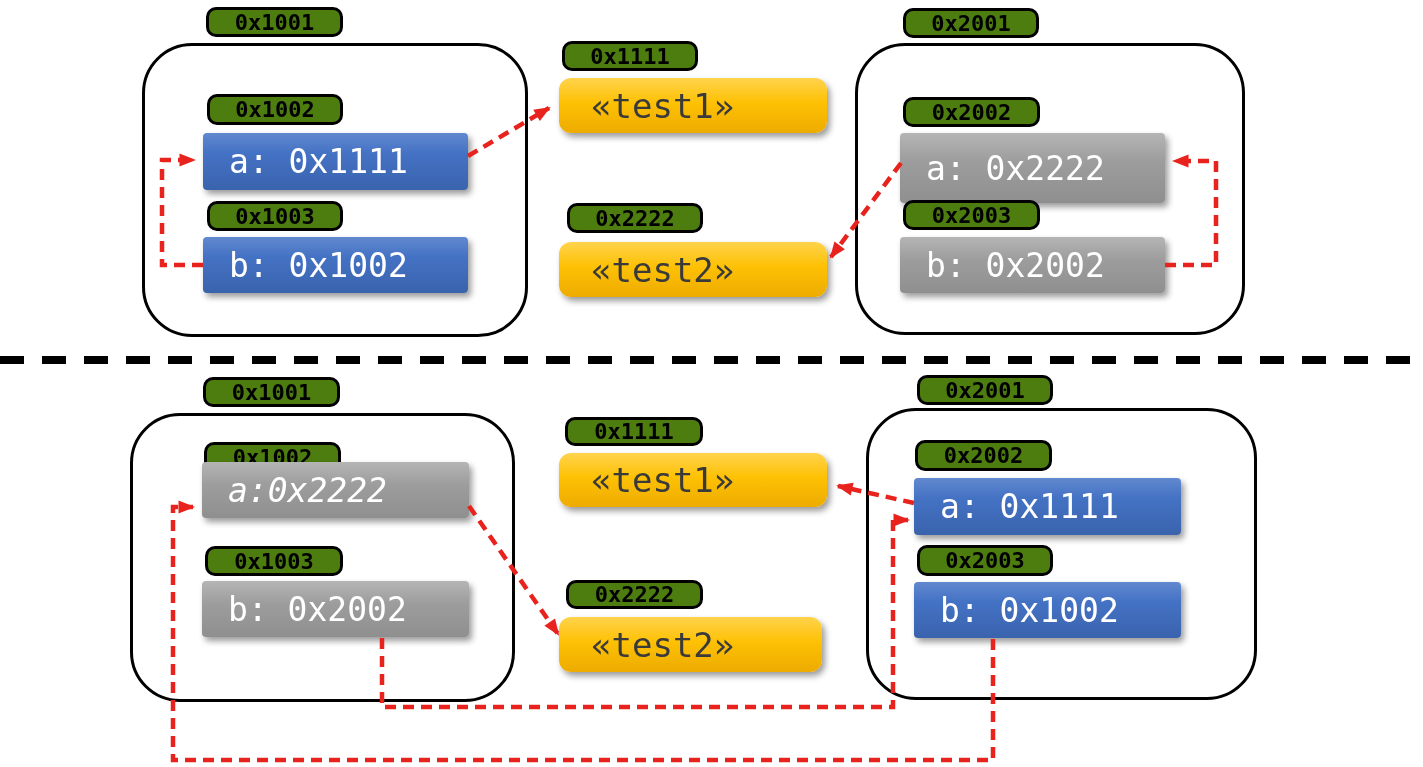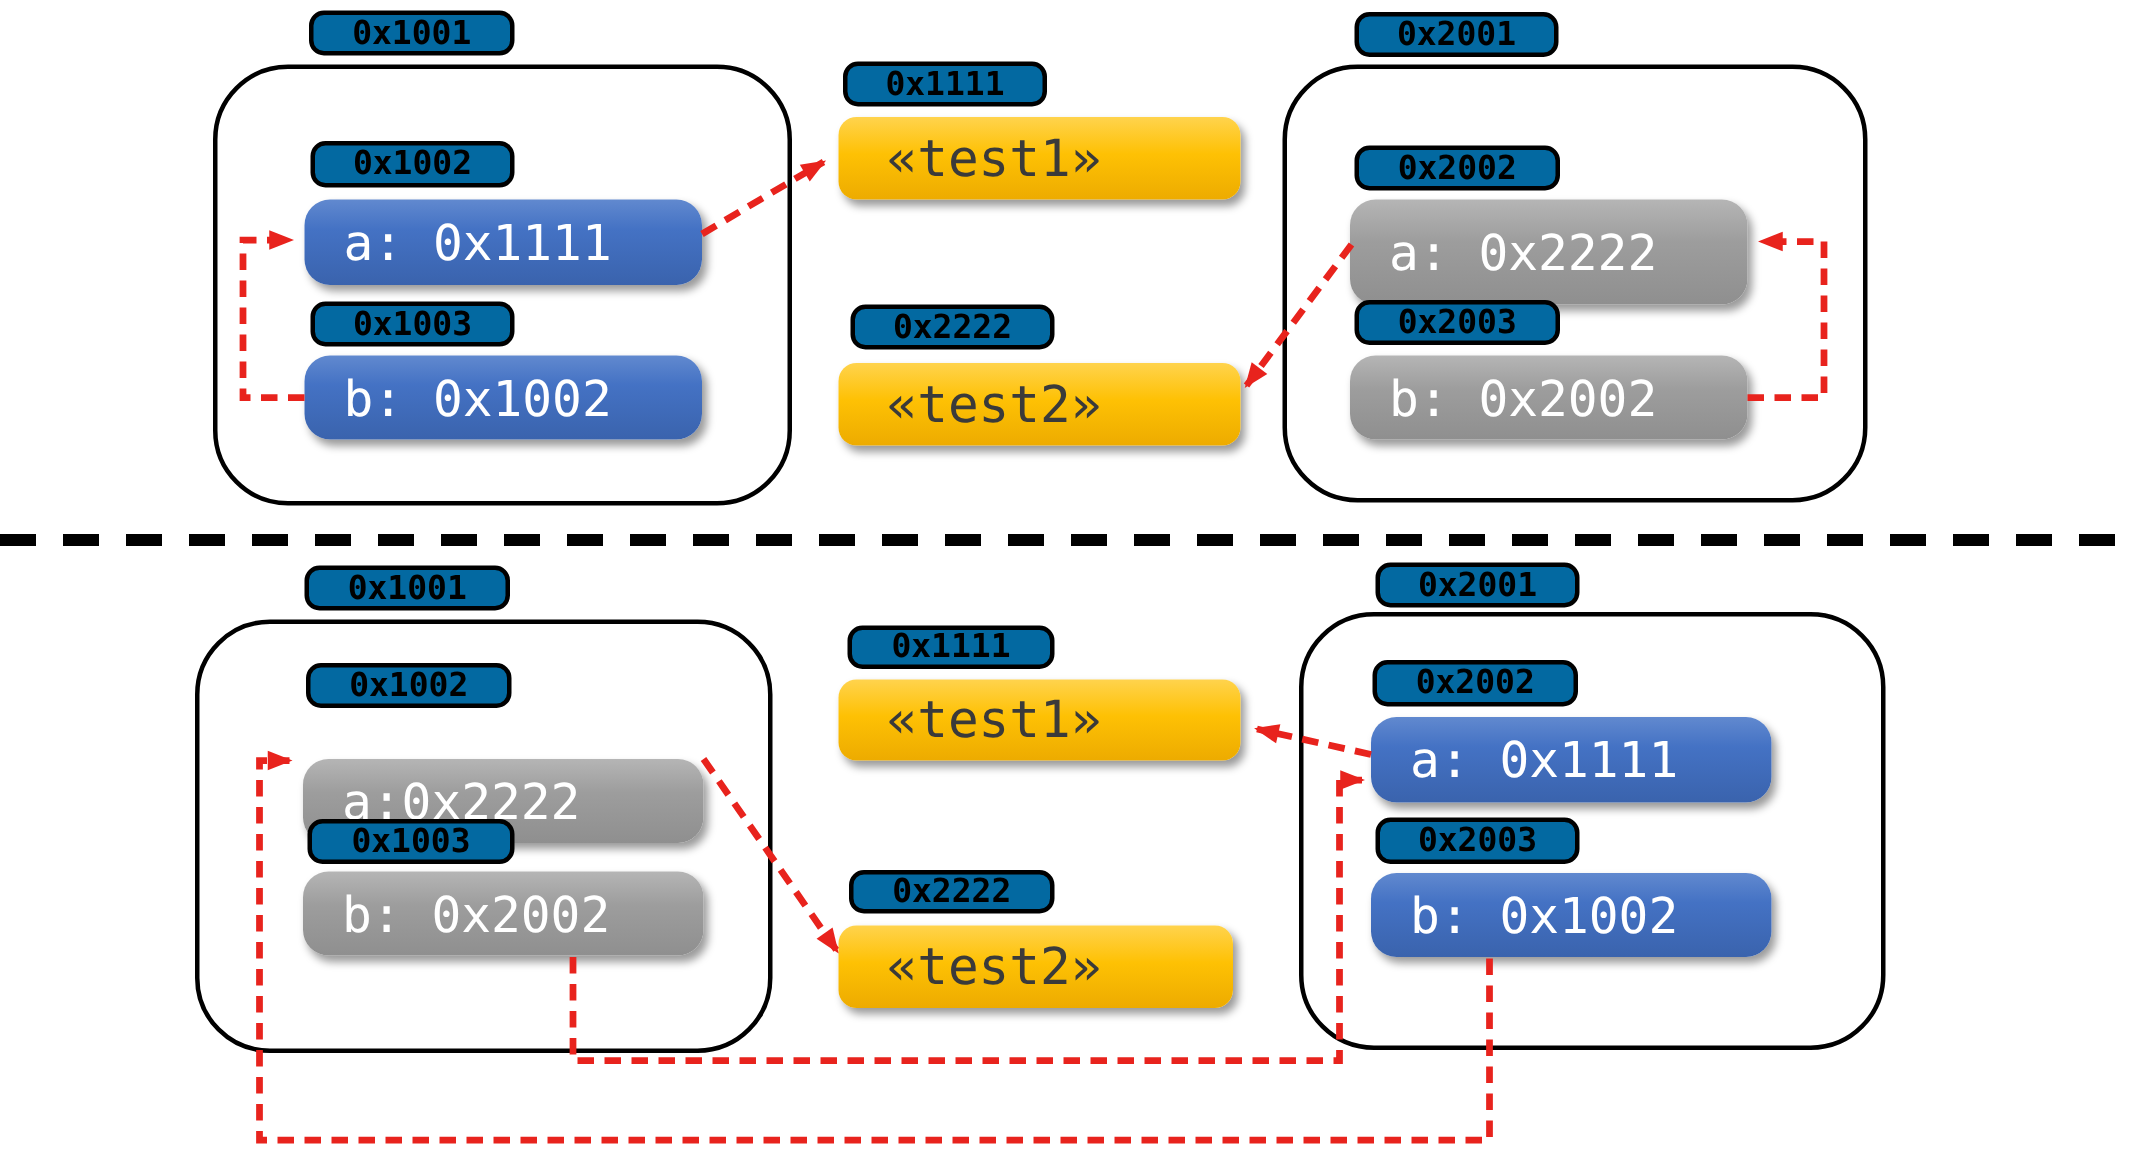--- a/index.html
+++ b/index.html
@@ -1,23 +1,23 @@
 <!DOCTYPE html>
 <html><head>
 <meta charset="utf-8">
 <style>
   html,body{margin:0;padding:0;background:#fff;}
   #stage{position:relative;width:1423px;height:767px;background:#fff;overflow:hidden;
          font-family:"DejaVu Sans Mono",monospace;}
   svg.layer{position:absolute;left:0;top:0;pointer-events:none;}
   .frame{position:absolute;background:#fff;border:3px solid #000;border-radius:50px;box-sizing:border-box;}
-  .tab{position:absolute;background:#0369a1;border:3px solid #000;border-radius:10px;box-sizing:border-box;
+  .tab{position:absolute;background:#4d7c0f;border:3px solid #000;border-radius:10px;box-sizing:border-box;
        display:flex;align-items:center;justify-content:center;
        font-size:22px;font-weight:600;color:#000;letter-spacing:0px;}
-  .vbox{position:absolute;border-radius:17px;box-sizing:border-box;display:flex;align-items:center;
+  .vbox{position:absolute;border-radius:4px;box-sizing:border-box;display:flex;align-items:center;
         padding-left:26px;font-size:33px;color:#fff;
         box-shadow:3px 4px 6px rgba(0,0,0,0.40);}
   .vbox.blue{background:linear-gradient(180deg,#6189cf 0%,#4472c4 35%,#3a63ad 100%);}
   .vbox.gray{background:linear-gradient(180deg,#b5b5b5 0%,#9d9d9d 40%,#8f8f8f 100%);}
   .hbox{position:absolute;border-radius:12px;box-sizing:border-box;display:flex;align-items:center;
         padding-left:32px;font-size:34px;color:#3a3a3a;
         background:linear-gradient(180deg,#ffd34d 0%,#fec104 45%,#edab00 100%);
         box-shadow:3px 4px 6px rgba(0,0,0,0.40);}
   .swapbox{position:absolute;left:615px;top:332px;width:145px;height:56px;background:#fff;
            border:4px dashed #000;box-sizing:border-box;display:flex;align-items:center;justify-content:center;
@@ -48,21 +48,21 @@
   <div class="frame" style="left:855px;top:43px;width:390px;height:292px;"></div>
   <div class="tab" style="left:903px;top:97px;width:137px;height:30px;">0x2002</div>
   <div class="vbox gray" style="left:900px;top:133px;width:265px;height:70px;">a: 0x2222</div>
   <div class="tab" style="left:903px;top:200px;width:137px;height:30px;">0x2003</div>
   <div class="vbox gray" style="left:900px;top:237px;width:265px;height:56px;">b: 0x2002</div>
 
 
   <div class="tab" style="left:203px;top:377px;width:137px;height:30px;">0x1001</div>
   <div class="frame" style="left:130px;top:413px;width:385px;height:289px;"></div>
   <div class="tab" style="left:204px;top:442px;width:137px;height:30px;">0x1002</div>
-  <div class="vbox gray" style="left:202px;top:506px;width:267px;height:56px;">a:0x2222</div>
+  <div class="vbox gray" style="left:202px;top:462px;width:267px;height:56px;font-style:italic;">a:0x2222</div>
   <div class="tab" style="left:205px;top:546px;width:138px;height:30px;">0x1003</div>
   <div class="vbox gray" style="left:202px;top:581px;width:267px;height:56px;">b: 0x2002</div>
 
   <div class="tab" style="left:565px;top:417px;width:138px;height:29px;">0x1111</div>
   <div class="hbox" style="left:559px;top:453px;width:268px;height:54px;">«test1»</div>
   <div class="tab" style="left:566px;top:580px;width:137px;height:29px;">0x2222</div>
   <div class="hbox" style="left:559px;top:617px;width:263px;height:55px;">«test2»</div>
 
   <div class="tab" style="left:917px;top:375px;width:136px;height:30px;">0x2001</div>
   <div class="frame" style="left:866px;top:408px;width:391px;height:292px;"></div>

